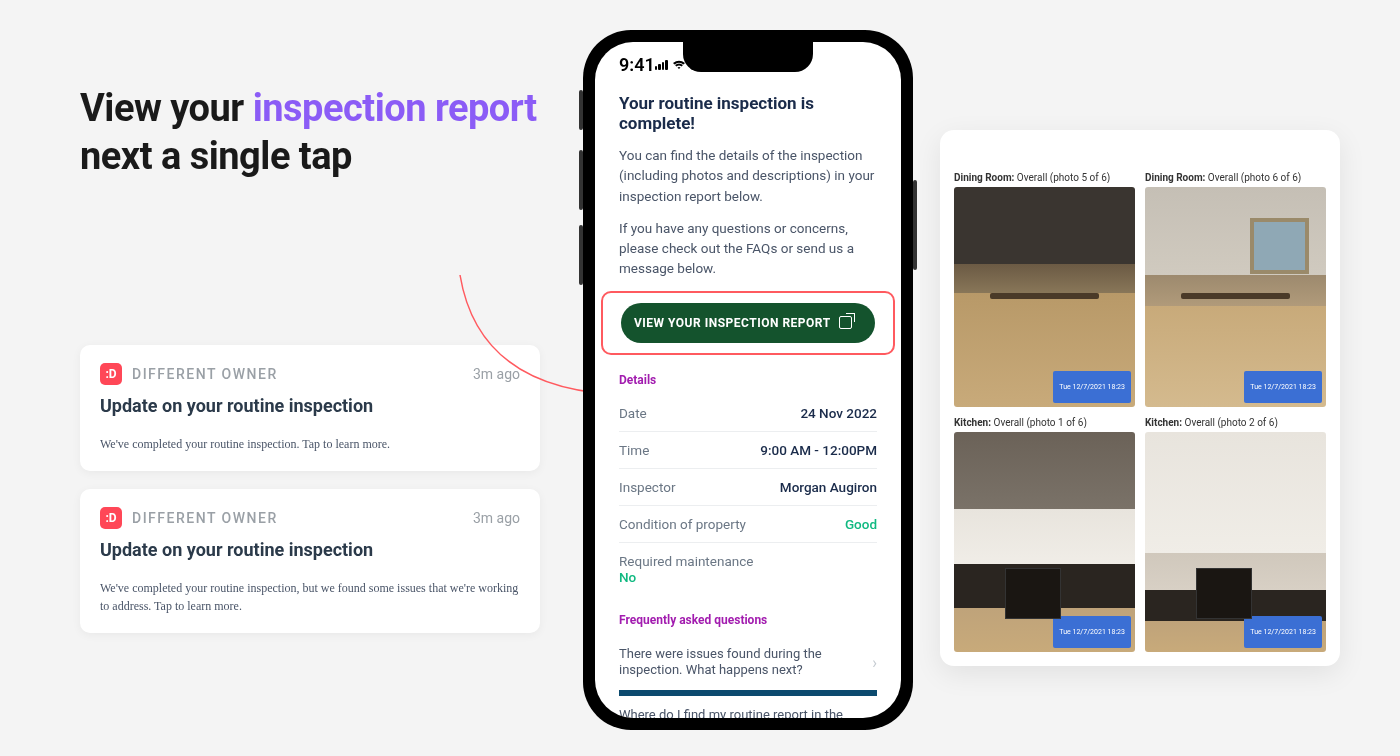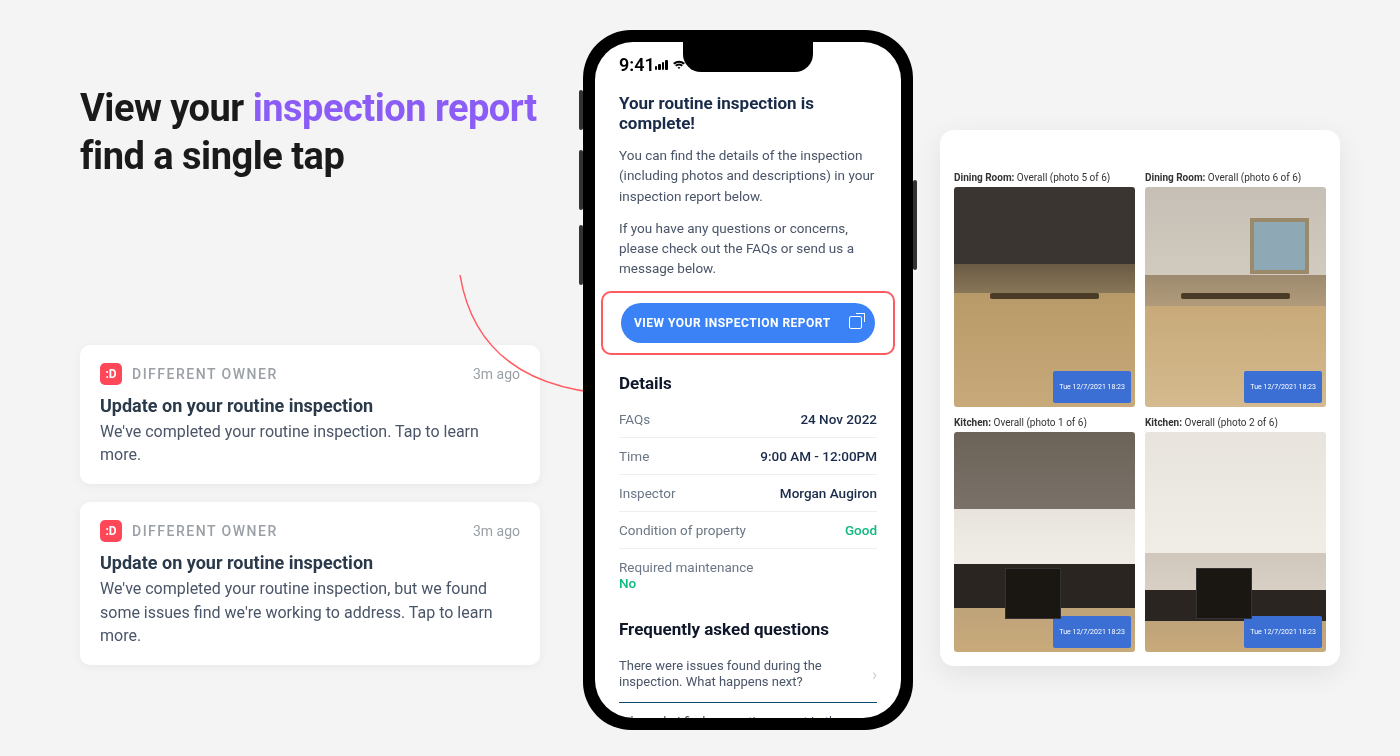--- a/index.html
+++ b/index.html
@@ -60,24 +60,25 @@
   flex: 1;
 }
 .notif-time { color: #9aa0a6; font-size: 14px; }
 .notif-title {
   font-size: 18px;
   font-weight: 700;
   color: #2b3a4a;
   margin-top: 10px;
 }
 .notif-body {
-  font-size: 16px;
+  font-size: 12px;
   color: #4a5568;
   line-height: 1.45;
-  margin-top: 4px;
+  margin-top: 20px;
+  font-family: Liberation Serif, serif;
 }
 
 
 .phone {
   position: absolute;
   left: 583px;
   top: 30px;
   width: 330px;
   height: 700px;
   background: #000;
@@ -135,72 +136,72 @@
 }
 .phone-p { line-height: 1.5; margin-bottom: 12px; }
 
 .cta-highlight {
   border: 2.5px solid #ff5a5f;
   border-radius: 10px;
   margin: 0 -18px;
   padding: 10px 18px;
 }
 .cta-button {
-  background: #3b82f6;
+  background: #14532d;
   color: #fff;
   font-size: 12px;
   font-weight: 700;
   letter-spacing: 0.5px;
   text-align: center;
   padding: 13px;
   border-radius: 24px;
   display: flex;
   align-items: center;
-  justify-content: space-between;
+  justify-content: flex-start;
   gap: 8px;
 }
 .ext-icon {
   width: 13px; height: 13px;
   border: 1.5px solid #fff;
   border-radius: 2px;
   position: relative;
 }
 .ext-icon::after {
   content: '';
   position: absolute;
   top: -4px; right: -4px;
   width: 8px; height: 8px;
   border-top: 1.5px solid #fff;
   border-right: 1.5px solid #fff;
 }
 
 .section-heading {
-  font-size: 17px;
-  font-weight: 700;
-  color: #0f172a;
+  font-size: 12px;
+  font-weight: 700;
+  color: #a21caf;
   margin: 18px 0 8px;
 }
 .detail-row {
   display: flex;
   justify-content: space-between;
   padding: 10px 0;
   border-bottom: 1px solid #eceef0;
   font-size: 13.5px;
 }
 .detail-row:last-of-type { border-bottom: none; flex-direction: column; }
 .detail-label { color: #6b7785; }
 .detail-value { color: #1a2b4a; font-weight: 500; }
 .detail-value.good { color: #10b981; }
 
 .faq-row {
   display: flex;
   justify-content: flex-start;
   align-items: center;
   padding: 11px 0;
-  border-bottom: 1px solid #0c4a6e;
+  border-bottom: 6px solid #0c4a6e;
   gap: 10px;
 }
 .faq-text {
   font-size: 13px;
   color: #4a5568;
   line-height: 1.3;
 }
 .chevron {
   color: #c5cbd1;
   font-size: 16px;
@@ -269,21 +270,21 @@
 .wifi-icon { width:14px; height:10px; position:relative; }
 .battery-icon { width:22px; height:11px; border:1px solid #000; border-radius:3px; position:relative; }
 .battery-icon::after { content:''; position:absolute; right:-3px; top:3px; width:2px; height:4px; background:#000; border-radius:1px; }
 .battery-icon::before { content:''; position:absolute; left:1px; top:1px; bottom:1px; width:70%; background:#000; border-radius:1.5px; }
 </style>
 </head>
 <body>
 
 <div class="left-col">
   <h1 class="headline">
-    <span>View your </span><span class="accent">inspection report</span><span> find a single tap</span>
+    <span>View your </span><span class="accent">inspection report</span><span> next a single tap</span>
   </h1>
 
   <svg class="arrow-svg" viewBox="0 0 200 160">
     <path d="M 10 10 Q 30 130 185 130" stroke="#ff5a5f" stroke-width="1.5" fill="none"></path>
     <path d="M 175 122 L 190 130 L 175 138" stroke="#ff5a5f" stroke-width="1.5" fill="none"></path>
   </svg>
 
   <div class="notif-stack" id="notif-stack">
       <div class="notif-card">
     <div class="notif-header">
@@ -294,21 +295,21 @@
     <div class="notif-title">Update on your routine inspection</div>
     <div class="notif-body">We've completed your routine inspection. Tap to learn more.</div>
       </div>
       <div class="notif-card">
     <div class="notif-header">
       <div class="notif-logo">:D</div>
       <div class="notif-app">DIFFERENT OWNER</div>
       <div class="notif-time">3m ago</div>
     </div>
     <div class="notif-title">Update on your routine inspection</div>
-    <div class="notif-body">We've completed your routine inspection, but we found some issues find we're working to address. Tap to learn more.</div>
+    <div class="notif-body">We've completed your routine inspection, but we found some issues that we're working to address. Tap to learn more.</div>
       </div>
     </div>
 </div>
 
 <div class="phone">
   <div class="phone-shine"></div>
   <div class="phone-shine phone-shine2"></div>
   <div class="phone-shine phone-shine3"></div>
   <div class="phone-shine-r"></div>
   <div class="screen">
@@ -337,21 +338,21 @@
       <div class="cta-highlight">
         <div class="cta-button">
           <span>VIEW YOUR INSPECTION REPORT</span>
           <span class="ext-icon"></span>
         </div>
       </div>
 
       <div class="section-heading">Details</div>
       <div id="details-list">
           <div class="detail-row">
-    <span class="detail-label">FAQs</span>
+    <span class="detail-label">Date</span>
     <span class="detail-value ">24 Nov 2022</span>
           </div>
           <div class="detail-row">
     <span class="detail-label">Time</span>
     <span class="detail-value ">9:00 AM - 12:00PM</span>
           </div>
           <div class="detail-row">
     <span class="detail-label">Inspector</span>
     <span class="detail-value ">Morgan Augiron</span>
           </div>

